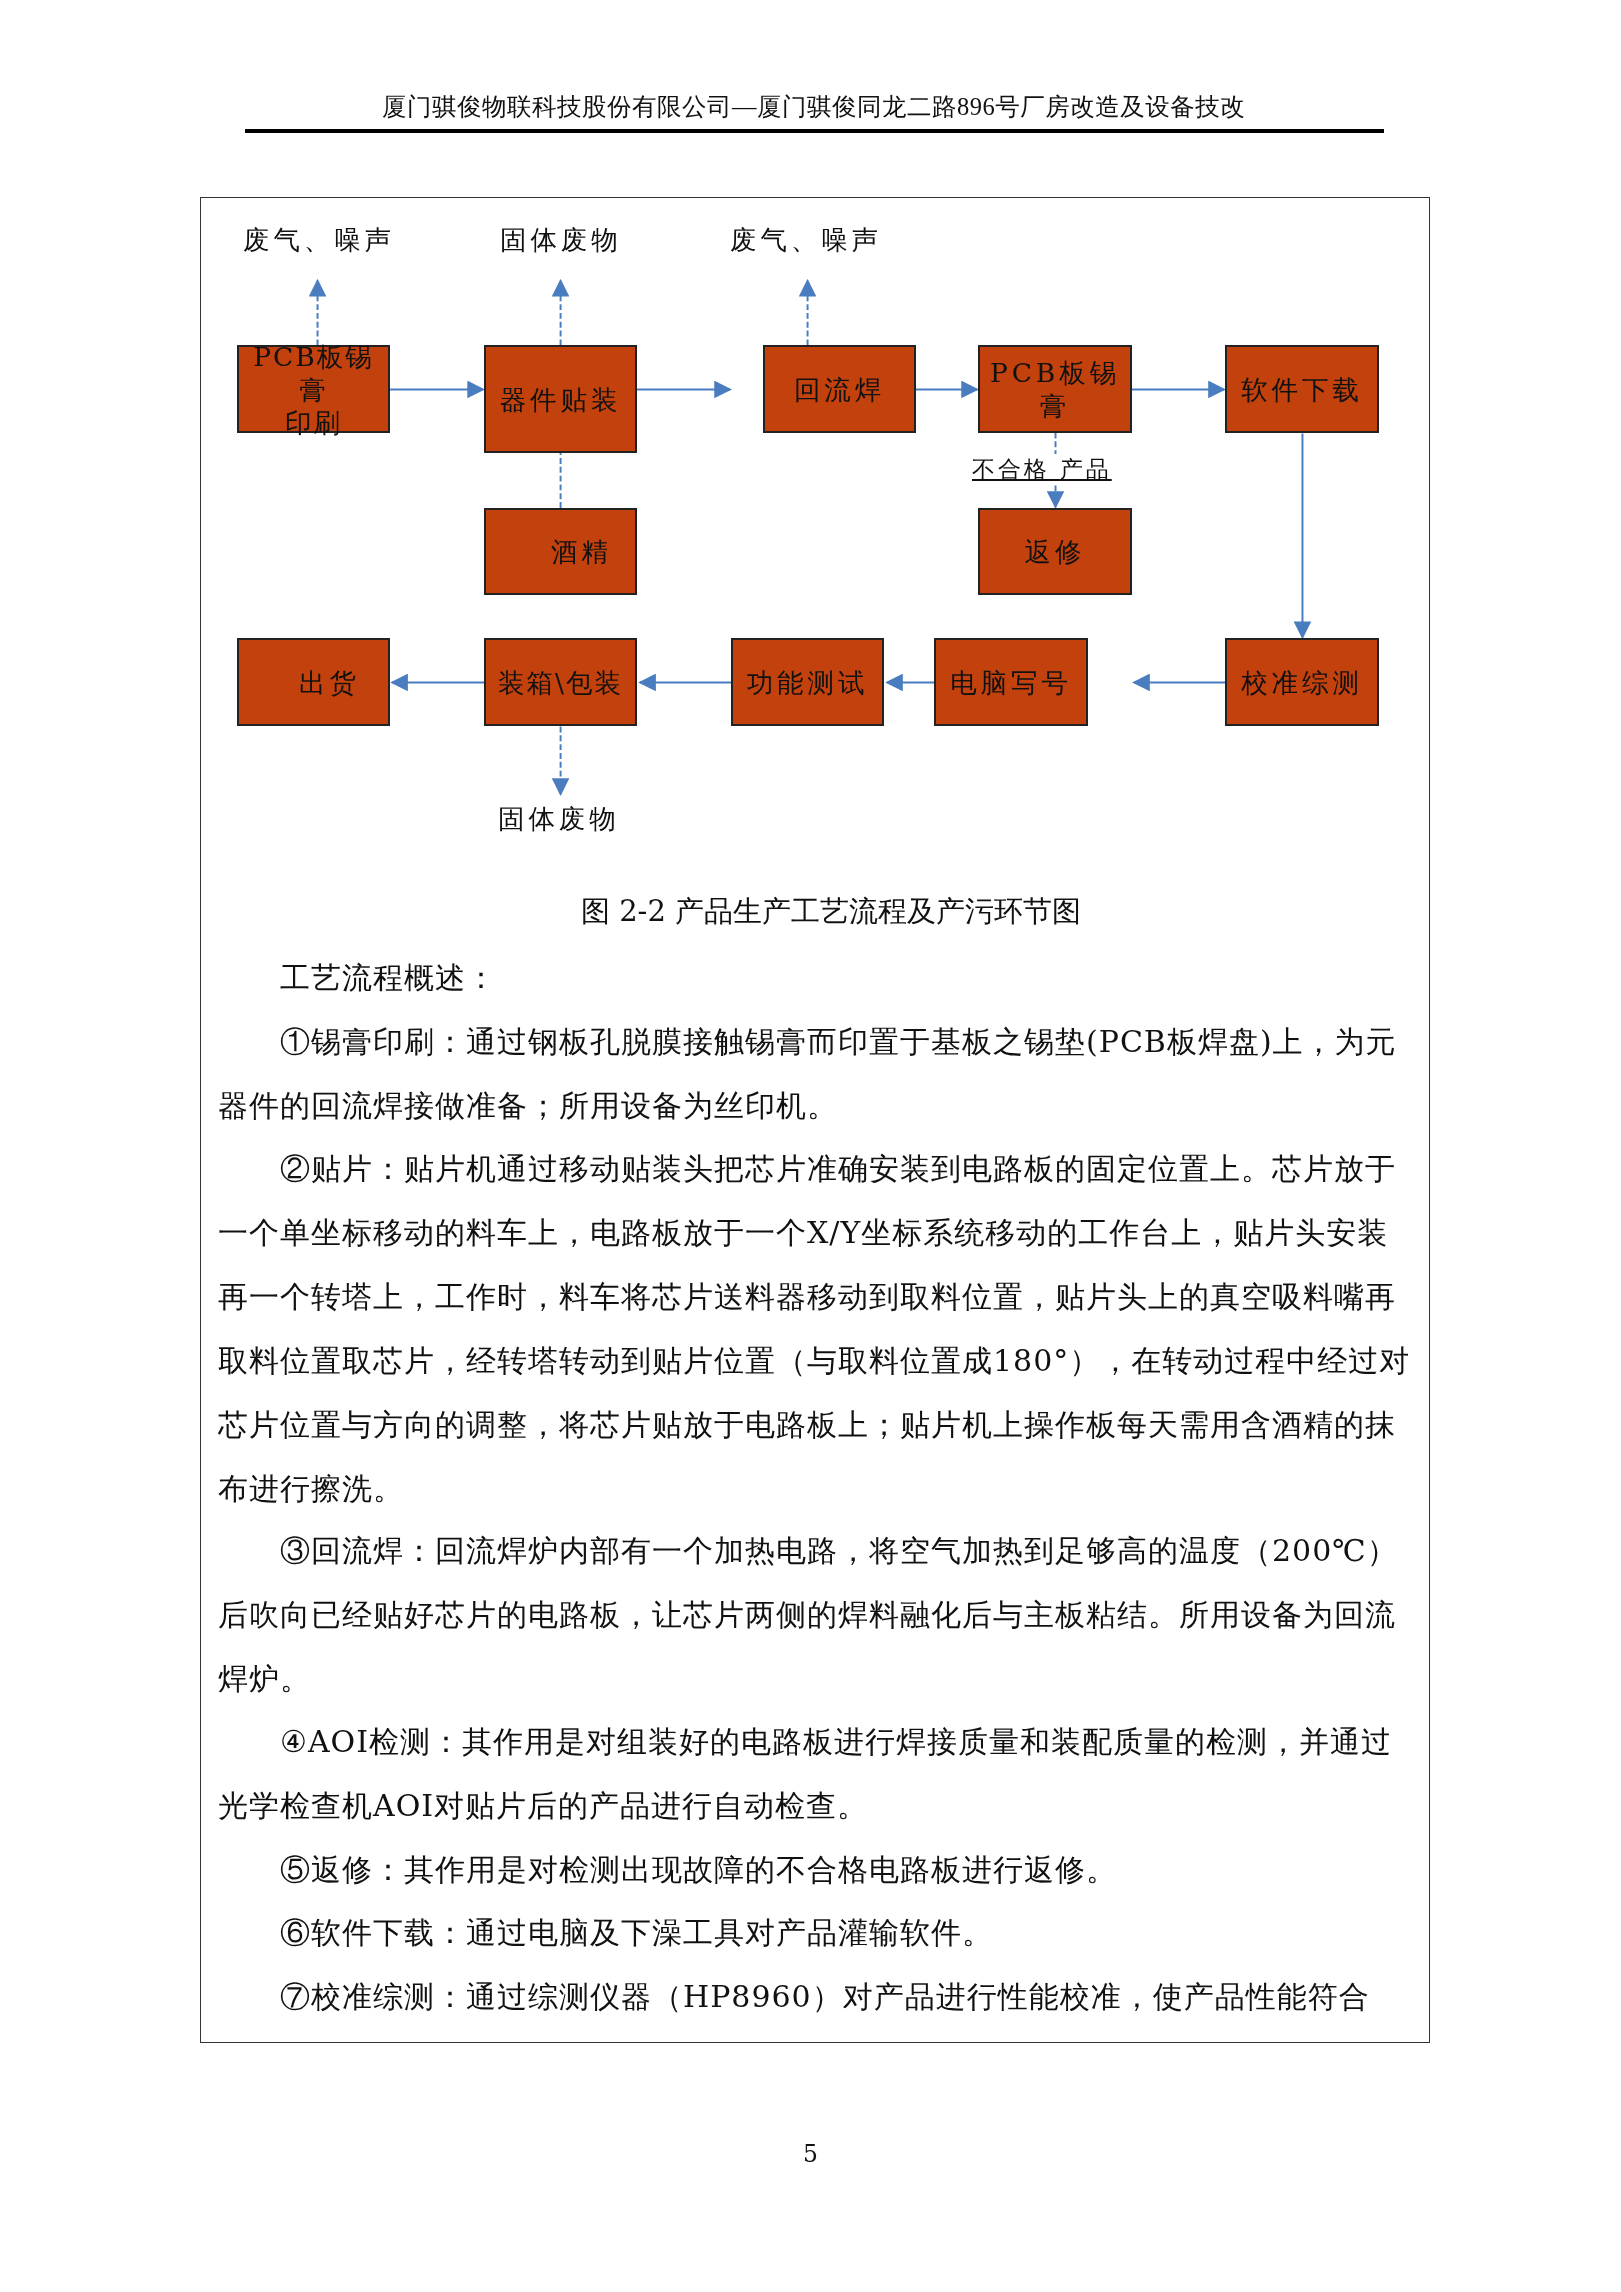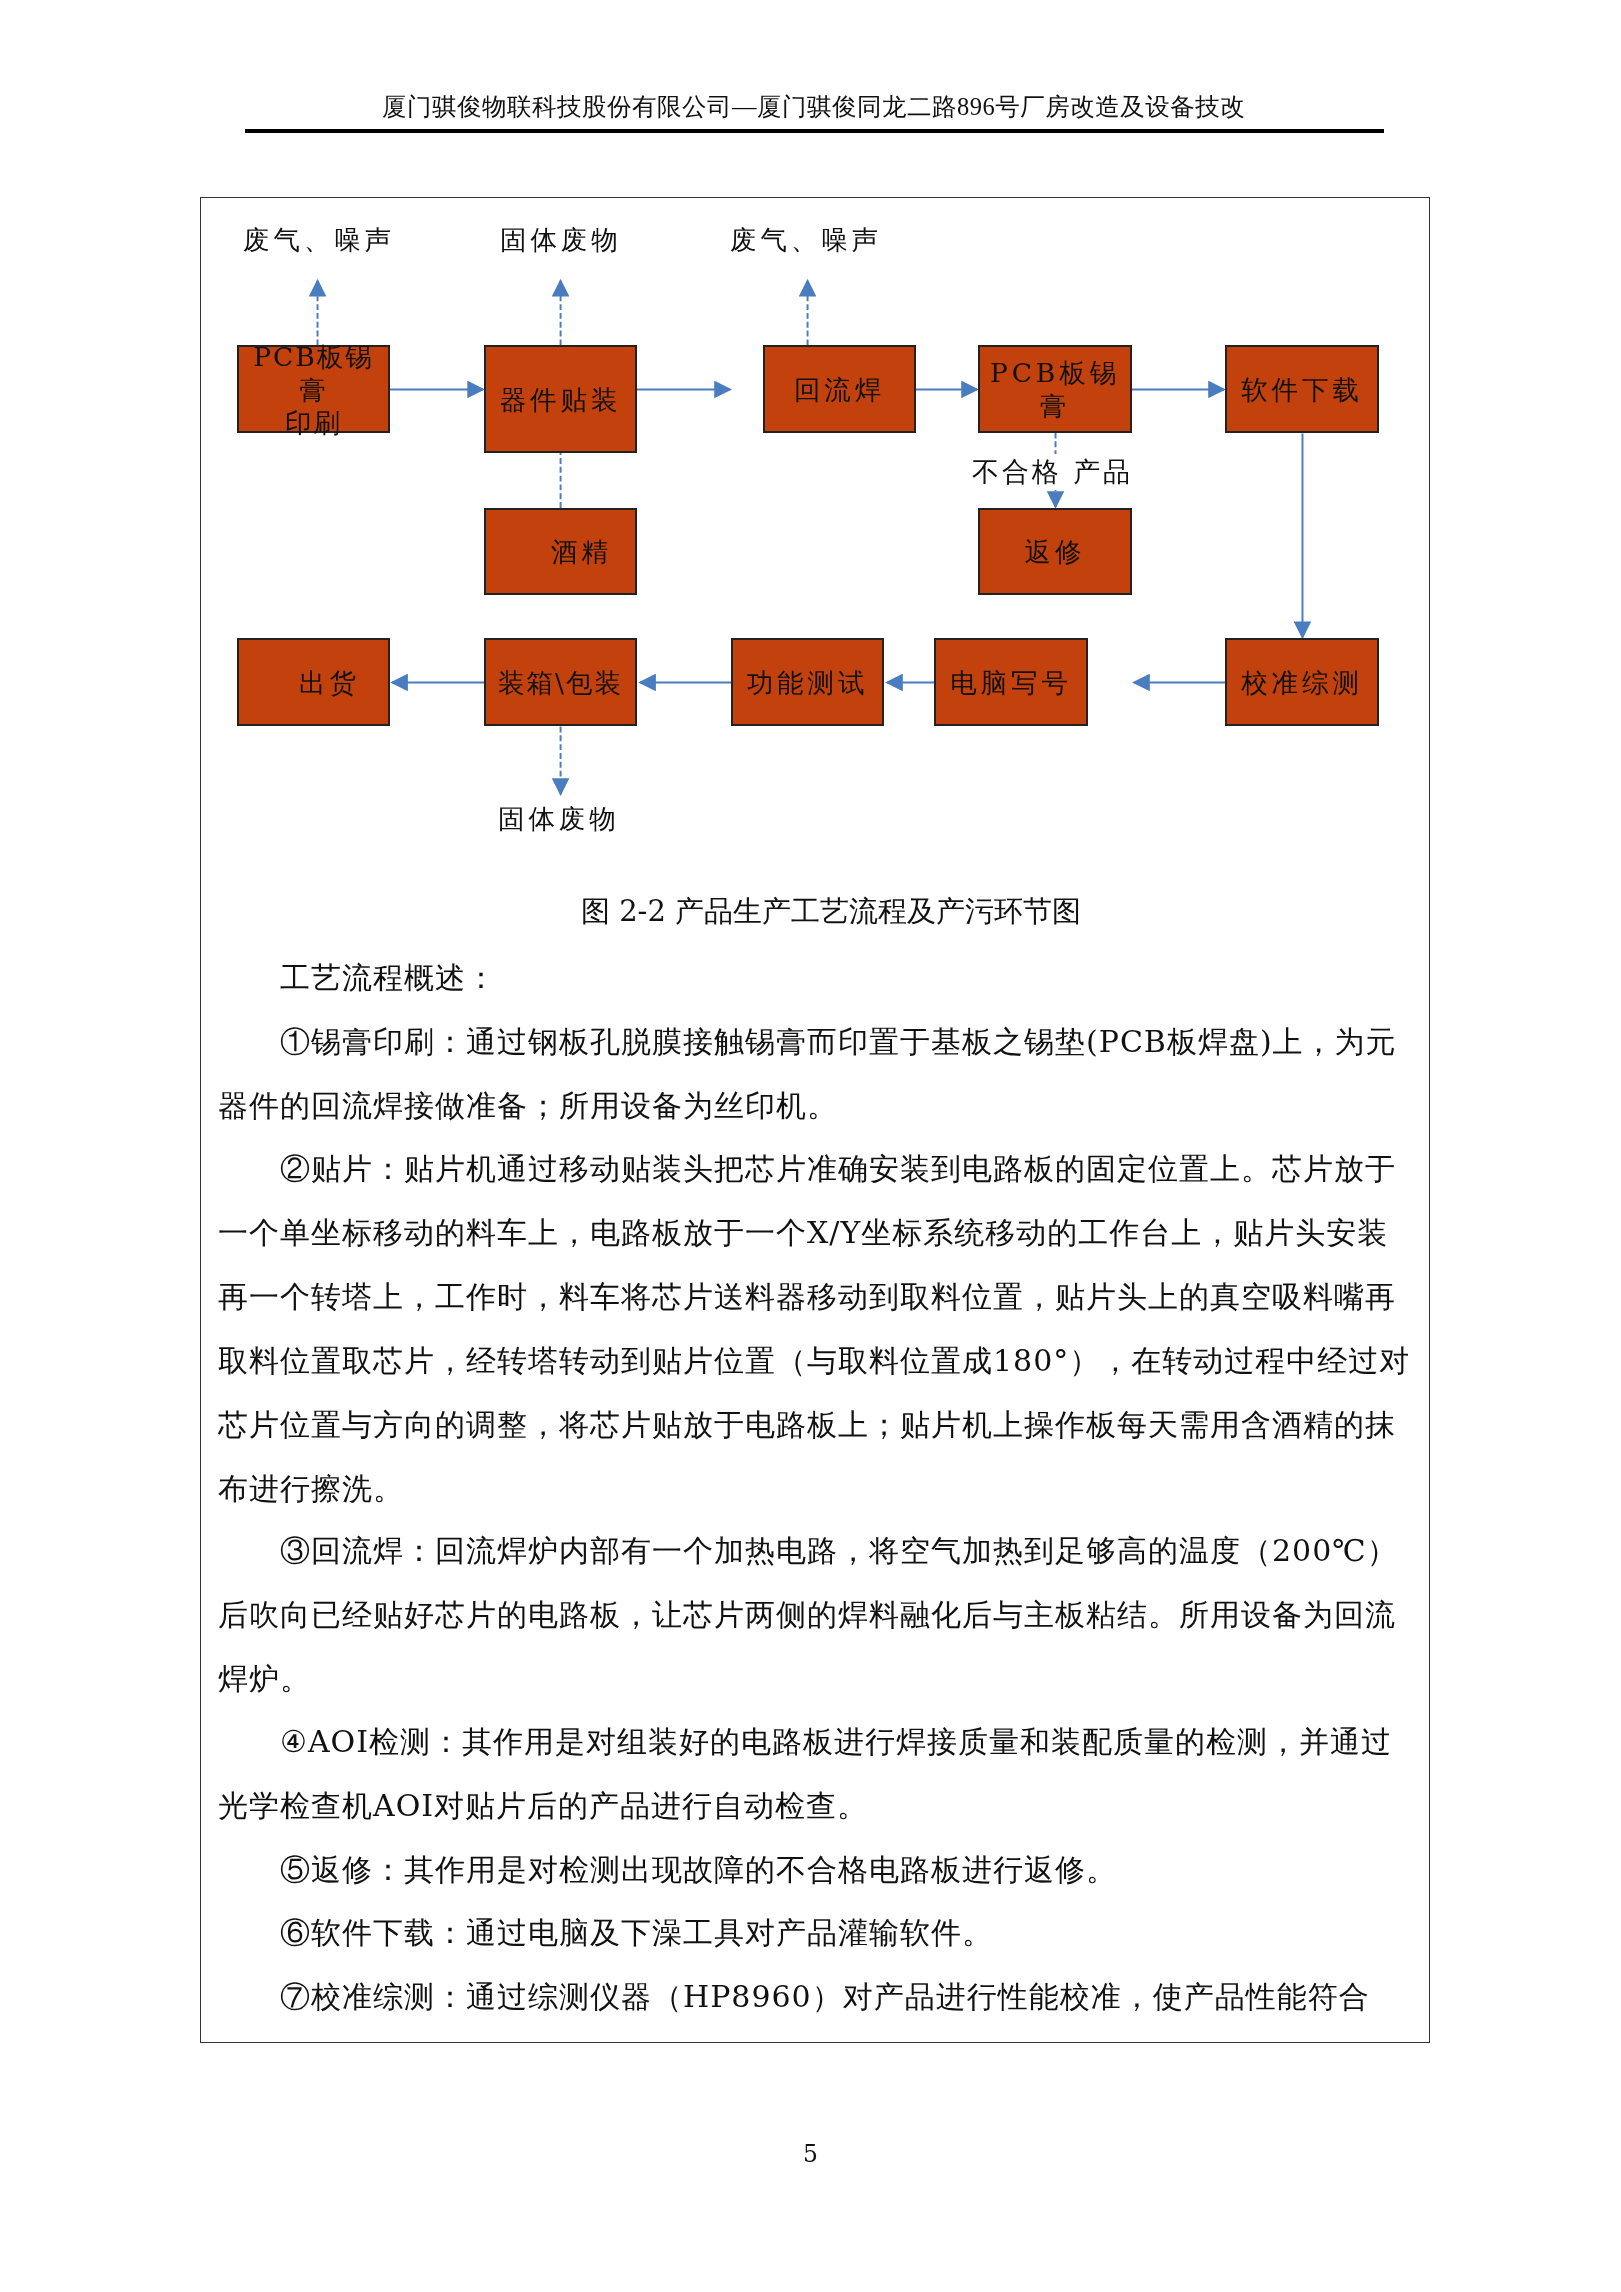--- a/index.html
+++ b/index.html
@@ -2,21 +2,21 @@
 <html><head>
 <meta charset="utf-8">
 <style>
   html,body{margin:0;padding:0;background:#fff;}
   body{width:1621px;height:2293px;position:relative;overflow:hidden;font-family:"DejaVu Serif","Liberation Serif",serif;color:#111;}
   .hdr{position:absolute;left:245px;width:1137px;top:90px;text-align:center;font-size:24.5px;letter-spacing:0.5px;font-family:Liberation Serif, serif;}
   .hdr-line{position:absolute;left:245px;width:1139px;top:129px;height:3.9px;background:#000;}
   .frame{position:absolute;left:200px;top:197px;width:1230px;height:1846px;border:1.5px solid #333;box-sizing:border-box;}
   .box{position:absolute;background:#c2410c;border:2px solid #222;box-sizing:border-box;display:flex;align-items:center;justify-content:center;text-align:center;font-size:26.5px;letter-spacing:3.9px;line-height:33px;}
   .lbl{position:absolute;font-size:26.5px;letter-spacing:3.9px;white-space:nowrap;}
-  .small{font-size:27px;letter-spacing:2.9px;}
+  .small{font-size:23px;letter-spacing:2.9px;text-decoration:underline;}
   svg.diagram{position:absolute;left:0;top:0;}
   .caption{position:absolute;left:200px;width:1230px;top:892px;text-align:center;font-size:29px;margin-left:16px;}
   .para{position:absolute;left:218px;width:1196px;font-size:30px;line-height:64px;letter-spacing:1px;}
   .pageno{position:absolute;left:0;width:1621px;top:2140px;text-align:center;font-size:23.5px;}
 </style>
 </head>
 <body>
 
 <div class="hdr">厦门骐俊物联科技股份有限公司—厦门骐俊同龙二路896号厂房改造及设备技改</div>
 <div class="hdr-line"></div>

